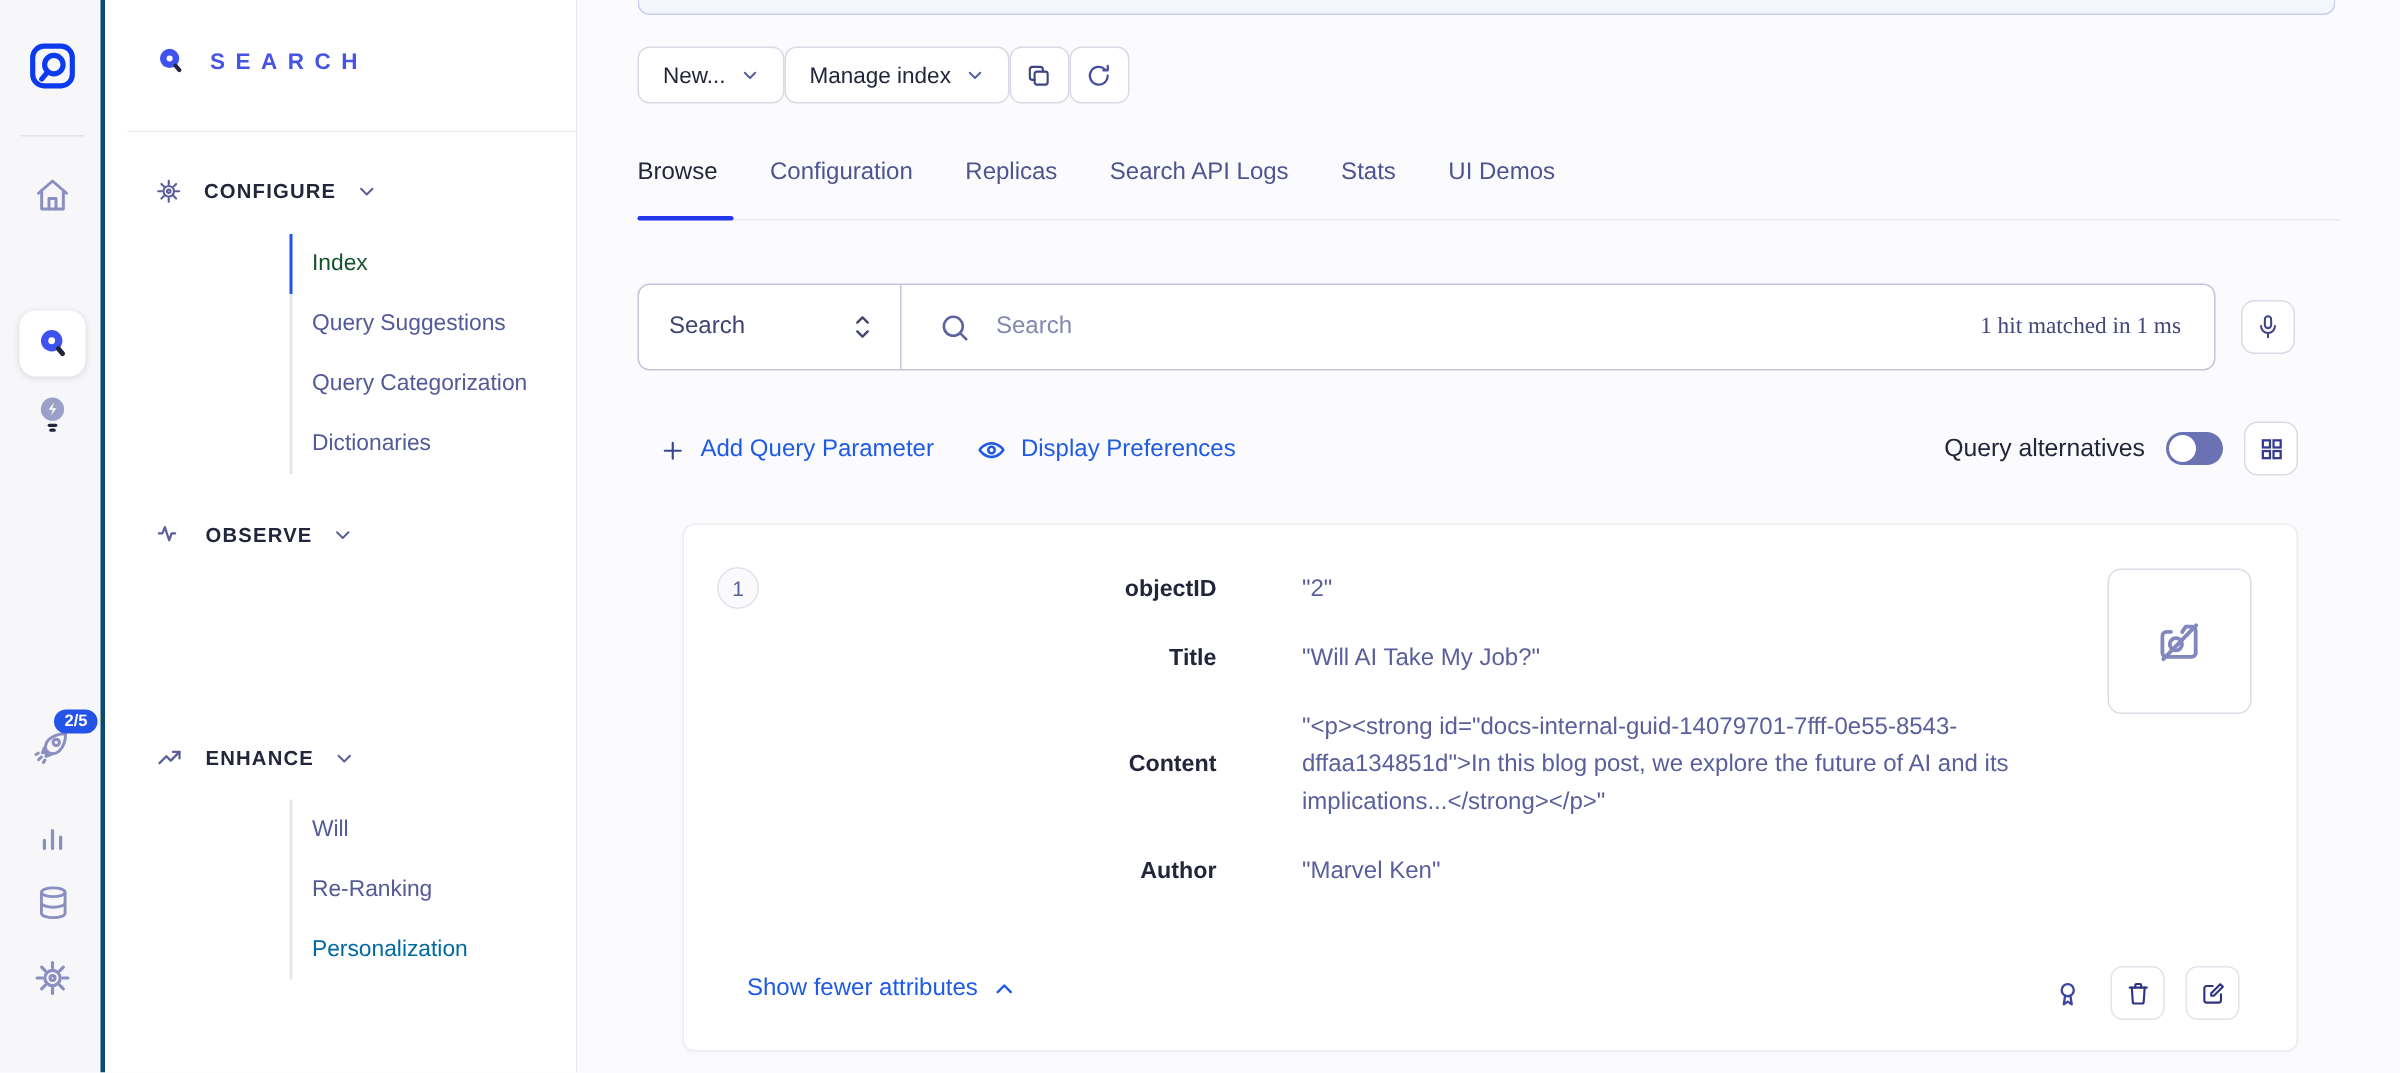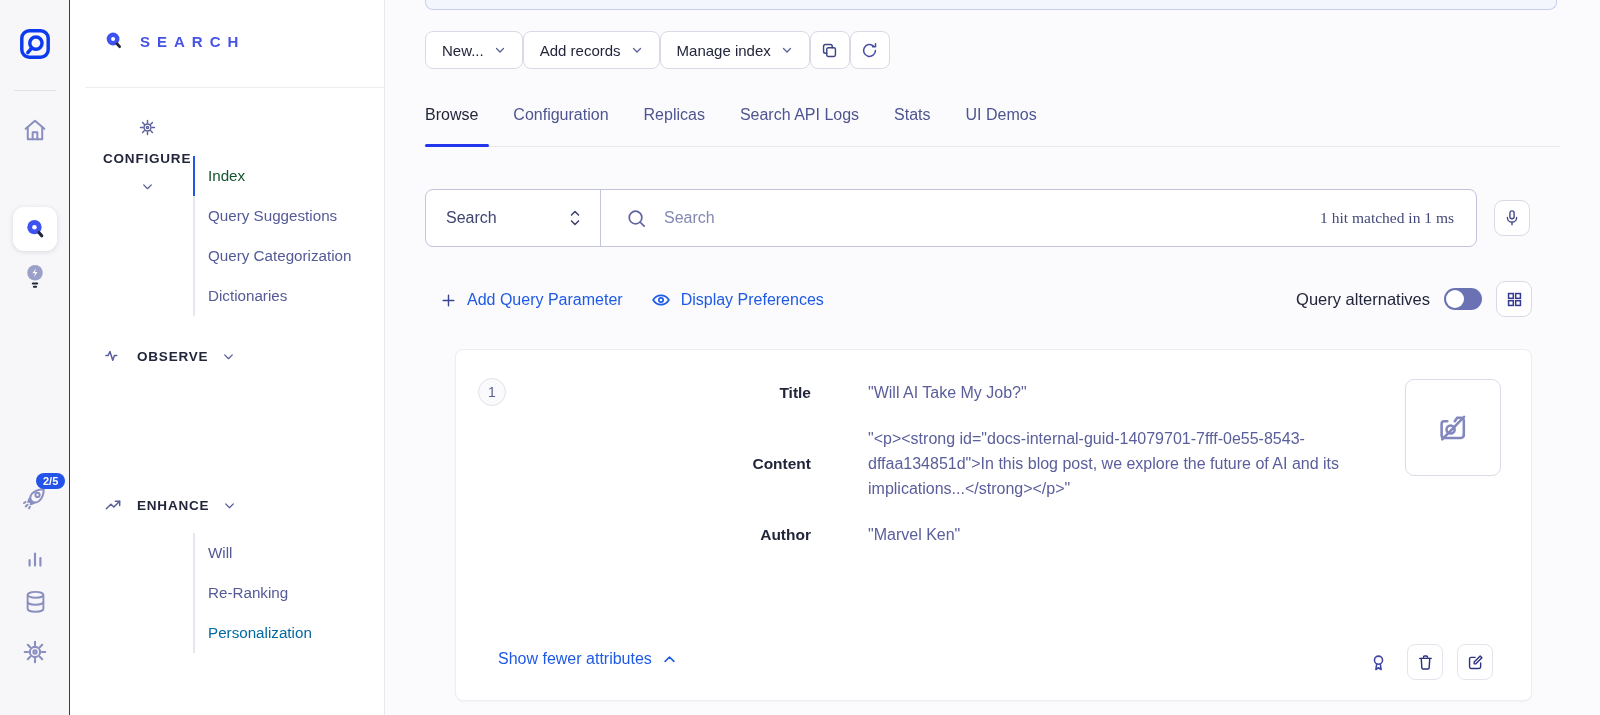--- a/index.html
+++ b/index.html
@@ -15,21 +15,21 @@
     --logo-blue:#0C3BEF;
     --value:#5A5E9A;
     --toggle:#6B72B4;
   }
   *{box-sizing:border-box;margin:0;padding:0;}
   html,body{width:1600px;height:715px;overflow:hidden;}
   body{font-family:"Liberation Sans",sans-serif;background:var(--main-bg);color:var(--ink);position:relative;}
   svg{display:block;}
 
   
-  .rail{position:absolute;left:0;top:0;width:70px;height:715px;background:var(--rail-bg);border-right:1px solid #0c4a6e;}
+  .rail{position:absolute;left:0;top:0;width:70px;height:715px;background:var(--rail-bg);border-right:3px solid #0c4a6e;}
   .rail .r-item{position:absolute;left:0;width:70px;display:flex;justify-content:center;cursor:pointer;}
   .rail-divider{position:absolute;left:14px;top:90px;width:42px;height:1px;background:#E2E2E8;}
   .active-card{position:absolute;left:13px;top:207px;width:44px;height:44px;background:#fff;border-radius:11px;box-shadow:0 1px 5px rgba(35,38,59,.14);display:flex;align-items:center;justify-content:center;cursor:pointer;}
   .usage-badge{position:absolute;left:36px;top:473px;background:#2353E8;color:#fff;font-size:11px;font-weight:bold;padding:2px 7px;border-radius:9px;z-index:2;}
 
   
   .sidebar{position:absolute;left:70px;top:0;width:315px;height:715px;background:#fff;border-right:1px solid #E9E9EF;}
   .sb-header{position:absolute;left:33px;top:30px;display:flex;align-items:center;gap:15px;cursor:pointer;}
   .sb-title{font-size:15px;font-weight:bold;letter-spacing:7px;color:#4653E4;}
   .sb-divider{position:absolute;left:15px;top:87px;width:300px;height:1px;background:#EEEEF2;}
@@ -152,21 +152,21 @@
   <div class="sb-header">
     <svg width="22" height="22" viewBox="0 0 24 24">
       <circle cx="11" cy="9.8" r="7" fill="#3E52F0"></circle>
       <circle cx="11" cy="9.8" r="2.2" fill="#fff"></circle>
       <path d="M15.3 15l2.8 3.2" stroke="#23263B" stroke-width="3" stroke-linecap="round"></path>
     </svg>
     <span class="sb-title">SEARCH</span>
   </div>
   <div class="sb-divider"></div>
 
-  <div class="sb-section" style="top:118px;flex-direction:column;">
+  <div class="sb-section" style="top:118px;">
     <svg width="19" height="19" viewBox="0 0 24 24" fill="none" stroke="#5A5E9A" stroke-width="1.8" stroke-linecap="round">
       <circle cx="12" cy="12" r="4.4"></circle>
         <circle cx="12" cy="12" r="1.4"></circle>
       <path d="M12 3.2v3M12 17.8v3M3.2 12h3M17.8 12h3M5.8 5.8l2.1 2.1M16.1 16.1l2.1 2.1M18.2 5.8l-2.1 2.1M7.9 16.1l-2.1 2.1"></path>
     </svg>
     <span class="sec-label">CONFIGURE</span>
     <svg width="13" height="13" viewBox="0 0 24 24" fill="none" stroke="#5A5E9A" stroke-width="2.4" stroke-linecap="round" stroke-linejoin="round">
         <path d="M5 9l7 7 7-7"></path>
       </svg>
   </div>
@@ -203,26 +203,20 @@
     <div class="sb-item disabled">Personalization</div>
   </div>
 </div>
 
 <div class="main">
   <div class="top-strip"></div>
 
   <div class="toolbar">
     <div class="btn">
       <span>New...</span>
-      <svg width="12" height="12" viewBox="0 0 24 24" fill="none" stroke="#5A5E9A" stroke-width="2.6" stroke-linecap="round" stroke-linejoin="round">
-          <path d="M5 9l7 7 7-7"></path>
-        </svg>
-    </div>
-    <div class="btn">
-      <span>Add records</span>
       <svg width="12" height="12" viewBox="0 0 24 24" fill="none" stroke="#5A5E9A" stroke-width="2.6" stroke-linecap="round" stroke-linejoin="round">
           <path d="M5 9l7 7 7-7"></path>
         </svg>
     </div>
     <div class="btn">
       <span>Manage index</span>
       <svg width="12" height="12" viewBox="0 0 24 24" fill="none" stroke="#5A5E9A" stroke-width="2.6" stroke-linecap="round" stroke-linejoin="round">
           <path d="M5 9l7 7 7-7"></path>
         </svg>
     </div>
@@ -304,20 +298,24 @@
           <rect x="13.5" y="13.5" width="6" height="6"></rect>
       </svg>
     </div>
   </div>
 
   <div class="card">
     <div class="rank-badge">1</div>
 
     <div class="attrs">
       <div class="attr-row">
+        <div class="attr-name">objectID</div>
+        <div class="attr-value">"2"</div>
+      </div>
+      <div class="attr-row">
         <div class="attr-name">Title</div>
         <div class="attr-value">"Will AI Take My Job?"</div>
       </div>
       <div class="attr-row">
         <div class="attr-name">Content</div>
         <div class="attr-value">"&lt;p&gt;&lt;strong id="docs-internal-guid-14079701-7fff-0e55-8543-dffaa134851d"&gt;In this blog post, we explore the future of AI and its implications...&lt;/strong&gt;&lt;/p&gt;"</div>
       </div>
       <div class="attr-row">
         <div class="attr-name">Author</div>
         <div class="attr-value">"Marvel Ken"</div>

